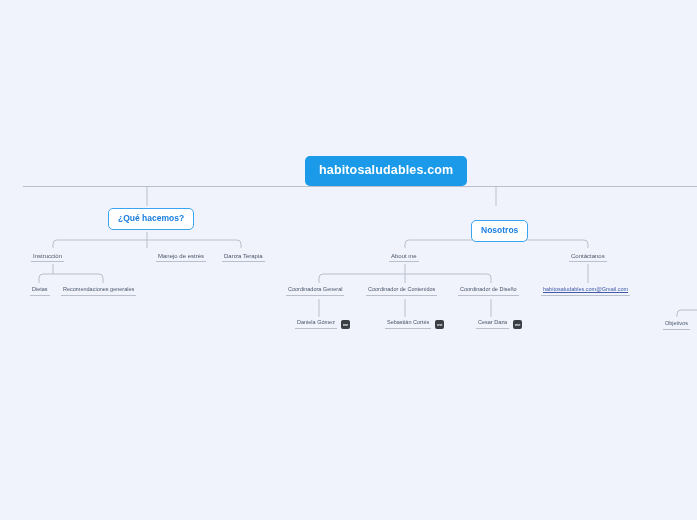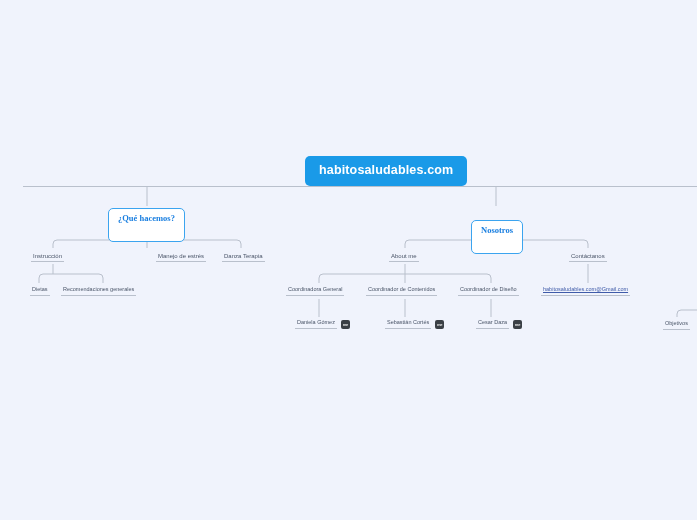--- a/index.html
+++ b/index.html
@@ -52,23 +52,22 @@
     line-height: 1;
   }
 
   .lvl2 {
     background: #ffffff;
     color: #1a7fe0;
     border: 1.6px solid #3ba4ef;
     border-radius: 5px;
     font-size: 8.5px;
     font-weight: bold;
-    padding: 5px 9px 18px 9px;
-    line-height: 1;
-    font-family: Liberation Serif, serif;
+    padding: 5px 9px 6px 9px;
+    line-height: 1;
   }
 
   .lvl3 {
     color: #4a5568;
     font-size: 6px;
     line-height: 1;
     padding: 0 2px 2px 2px;
     border-bottom: 1px solid #b9c0cc;
   }
 

